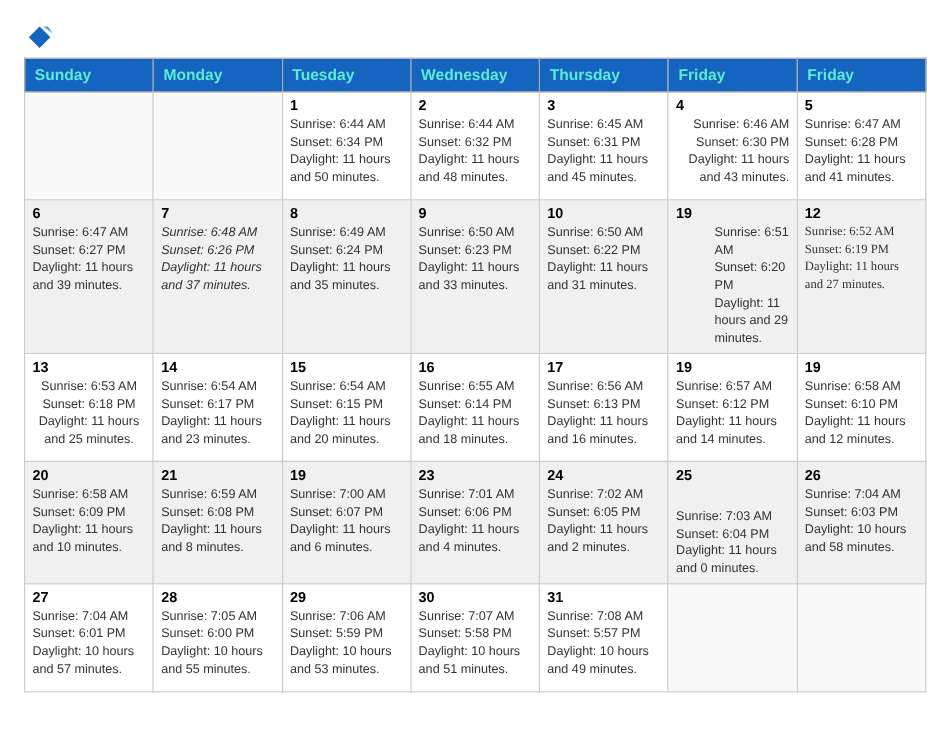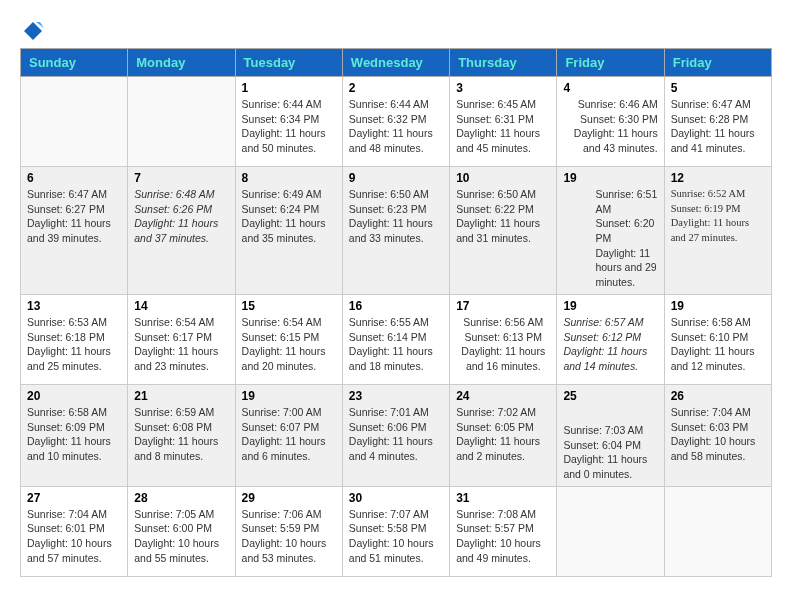--- a/index.html
+++ b/index.html
@@ -181,21 +181,21 @@
         <td>
           <div class="day-num">12</div>
           <div class="day-detail" style="white-space: pre-line; font-family: Liberation Serif, serif;">Sunrise: 6:52 AM
 Sunset: 6:19 PM
 Daylight: 11 hours and 27 minutes.</div>
         </td>
       </tr>
       <tr class="row-white">
         <td>
           <div class="day-num">13</div>
-          <div class="day-detail" style="white-space: pre-line;">Sunrise: 6:53 AM
+          <div class="day-detail" style="white-space: pre-line; text-align: center;">Sunrise: 6:53 AM
 Sunset: 6:18 PM
 Daylight: 11 hours and 25 minutes.</div>
         </td>
         <td>
           <div class="day-num">14</div>
           <div class="day-detail" style="white-space: pre-line;">Sunrise: 6:54 AM
 Sunset: 6:17 PM
 Daylight: 11 hours and 23 minutes.</div>
         </td>
         <td>
@@ -205,27 +205,27 @@
 Daylight: 11 hours and 20 minutes.</div>
         </td>
         <td>
           <div class="day-num">16</div>
           <div class="day-detail" style="white-space: pre-line;">Sunrise: 6:55 AM
 Sunset: 6:14 PM
 Daylight: 11 hours and 18 minutes.</div>
         </td>
         <td>
           <div class="day-num">17</div>
-          <div class="day-detail" style="white-space: pre-line; text-align: center;">Sunrise: 6:56 AM
+          <div class="day-detail" style="white-space: pre-line;">Sunrise: 6:56 AM
 Sunset: 6:13 PM
 Daylight: 11 hours and 16 minutes.</div>
         </td>
         <td>
           <div class="day-num">19</div>
-          <div class="day-detail" style="white-space: pre-line; font-style: italic;">Sunrise: 6:57 AM
+          <div class="day-detail" style="white-space: pre-line;">Sunrise: 6:57 AM
 Sunset: 6:12 PM
 Daylight: 11 hours and 14 minutes.</div>
         </td>
         <td>
           <div class="day-num">19</div>
           <div class="day-detail" style="white-space: pre-line;">Sunrise: 6:58 AM
 Sunset: 6:10 PM
 Daylight: 11 hours and 12 minutes.</div>
         </td>
       </tr>

